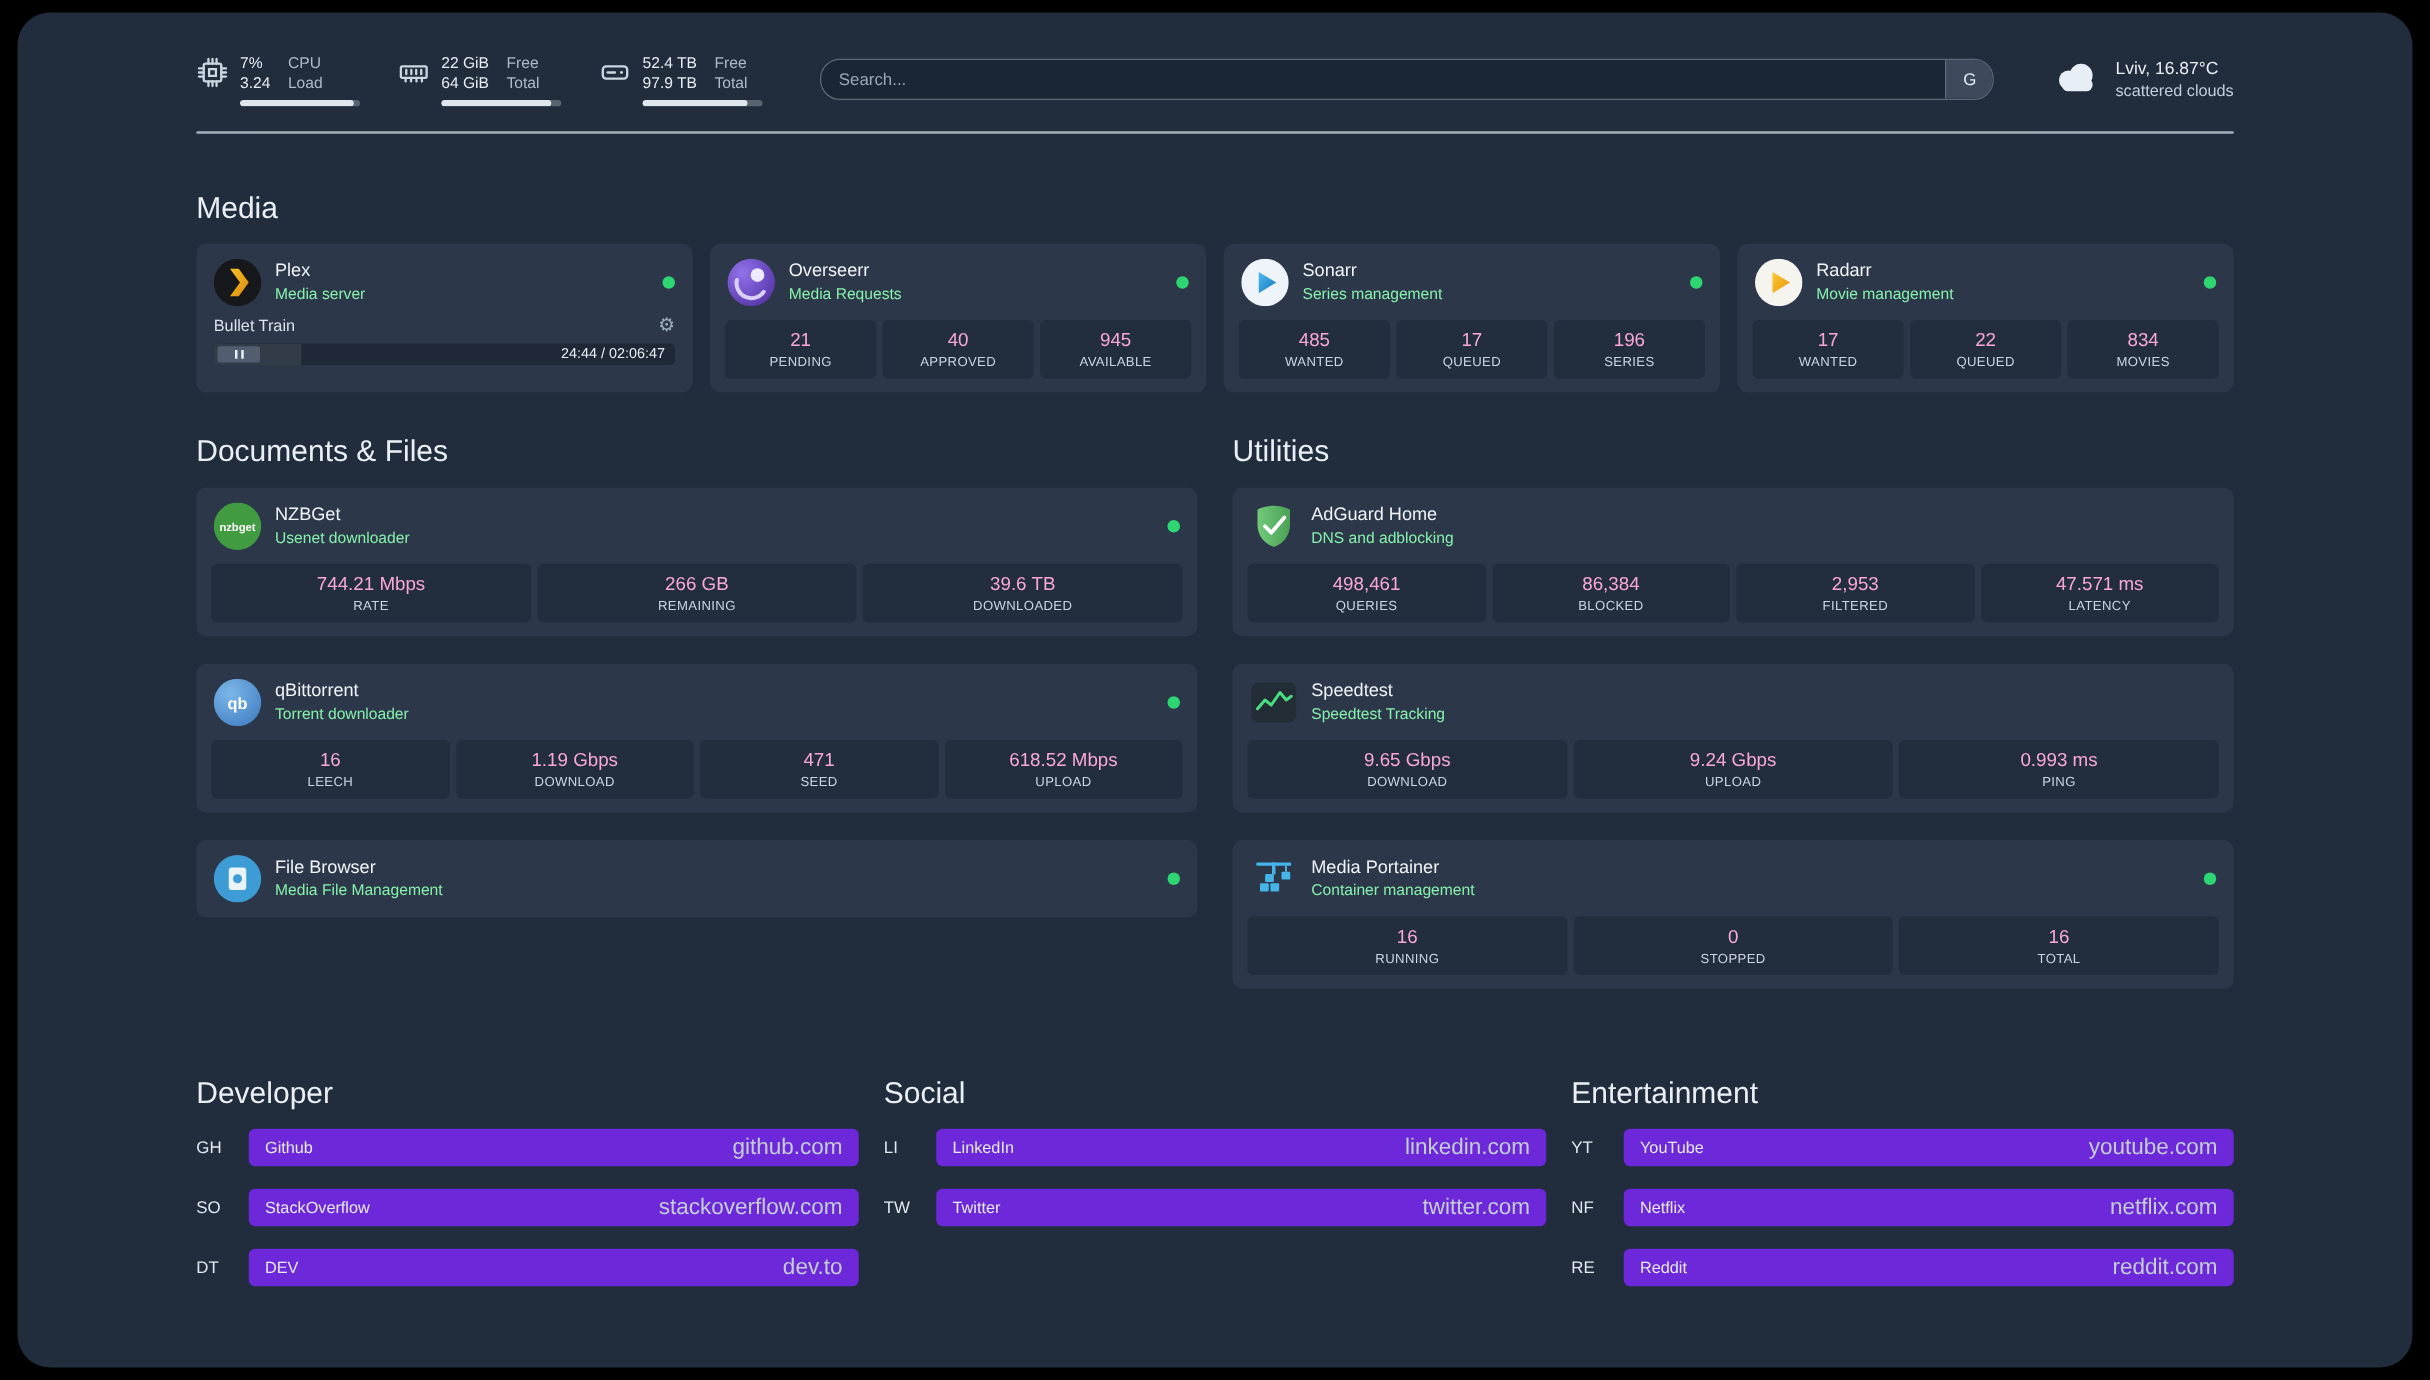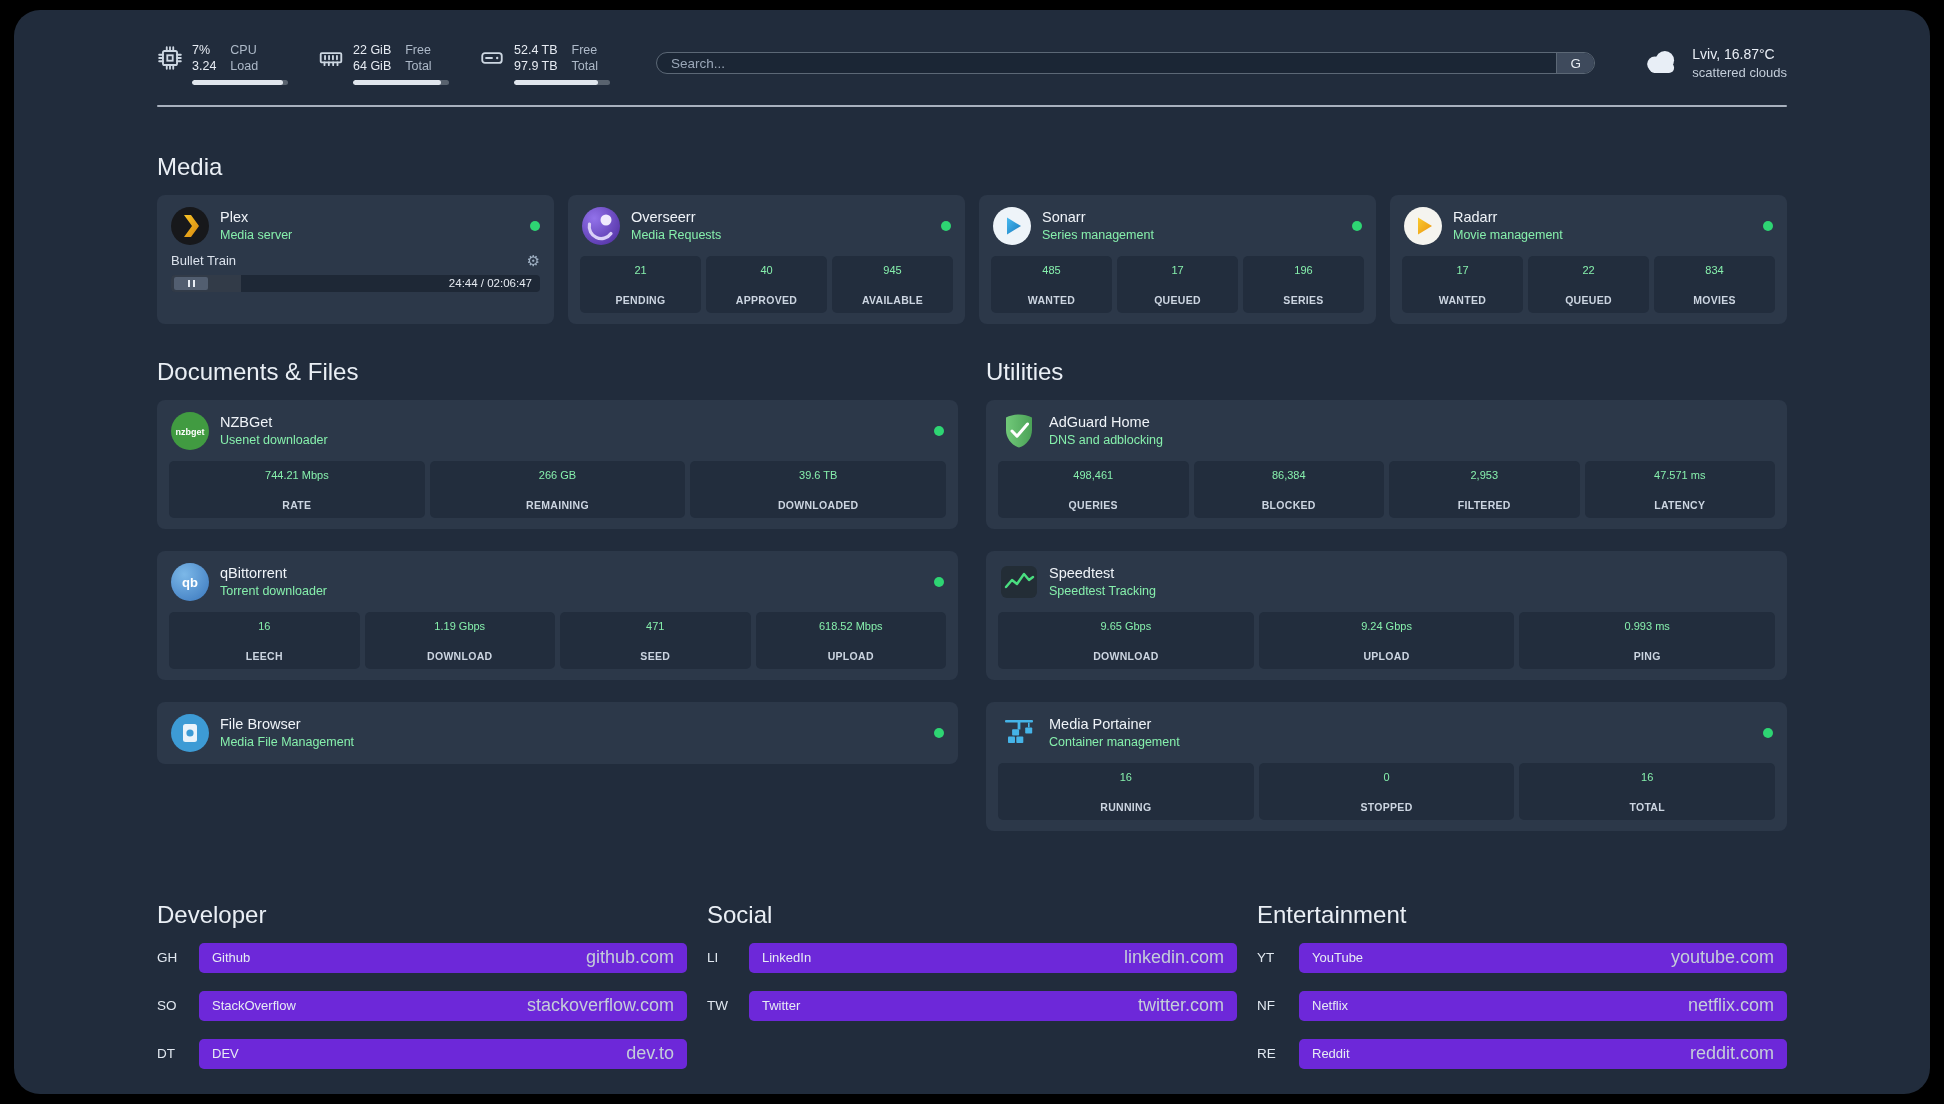--- a/index.html
+++ b/index.html
@@ -15,21 +15,21 @@
   .res-icon{width:26px;height:26px;color:#cdd7e2;margin-top:3px;flex:0 0 auto;}
   .res-icon svg{width:100%;height:100%;}
   .res-main{display:flex;flex-direction:column;min-width:96px;}
   .res-cols{display:flex;gap:14px;}
   .res-col{display:flex;flex-direction:column;line-height:1.3;font-size:12.5px;}
   .res-val{color:#e7ecf3;}
   .res-lab{color:#aebac9;}
   .res-bar{margin-top:5px;height:5px;border-radius:3px;background:#59636f;position:relative;overflow:hidden;width:100%;}
   .res-bar i{position:absolute;left:0;top:0;bottom:0;background:#e0e6ed;border-radius:3px;}
 
-  .search{flex:1;margin:0 46px;display:flex;height:22px;border:1px solid #5c6876;border-radius:16px;
+  .search{flex:1;margin:0 46px;display:flex;height:33px;border:1px solid #5c6876;border-radius:16px;
     overflow:hidden;background:rgba(12,19,31,.25);align-items:stretch;}
   .search input{flex:1;background:transparent;border:none;outline:none;color:#dbe3ec;padding:0 14px;font-size:13.5px;
     font-family:"Liberation Sans", sans-serif;}
   .search input::placeholder{color:#9aa7b8;}
   .search-btn{width:38px;border:none;border-left:1px solid #5c6876;background:#3e4a5c;color:#e7ecf3;
     display:flex;align-items:center;justify-content:center;font-size:13.5px;cursor:pointer;
     font-family:"Liberation Sans", sans-serif;}
 
   .weather{display:flex;align-items:center;gap:11px;}
   .weather-txt{display:flex;flex-direction:column;line-height:1.35;}
@@ -47,22 +47,22 @@
   .card-header{display:flex;align-items:center;gap:11px;padding:1px 2px;}
   .app-icon{width:38px;height:38px;flex:0 0 auto;}
   .app-icon svg{width:38px;height:38px;display:block;}
   .card-titles{display:flex;flex-direction:column;line-height:1.32;}
   .card-title{color:#eff3f8;font-size:14.5px;}
   .card-sub{color:#86efac;font-size:12.5px;}
   .status-dot{margin-left:auto;width:10px;height:10px;border-radius:50%;background:#2ed573;flex:0 0 auto;}
 
   .stats{display:flex;gap:5px;margin-top:10px;}
   .stat{flex:1;background:#222d3d;border-radius:5px;text-align:center;padding:8px 4px 7px;}
-  .sv{color:#86efac;font-size:11px;}
-  .sl{color:#ccd5e1;font-size:10.5px;font-weight:700;letter-spacing:.3px;margin-top:18px;}
+  .sv{color:#f9a8d4;font-size:15px;}
+  .sl{color:#ccd5e1;font-size:10.5px;font-weight:400;letter-spacing:.3px;margin-top:3px;}
 
   
   .player{margin-top:7px;padding:0 2px;}
   .player-top{display:flex;align-items:center;justify-content:space-between;color:#dbe2ec;font-size:13px;}
   .gear{color:#9fb0c3;font-size:15px;cursor:pointer;line-height:1;}
   .player-bar{margin-top:7px;height:17px;background:#1e2836;border-radius:4px;position:relative;
     display:flex;align-items:center;overflow:hidden;cursor:pointer;}
   .player-fill{position:absolute;left:0;top:0;bottom:0;width:19%;background:rgba(255,255,255,.09);}
   .pause-btn{position:relative;display:flex;gap:3px;align-items:center;justify-content:center;
     width:34px;height:13px;background:#525e70;border-radius:2px;margin-left:3px;cursor:pointer;}

